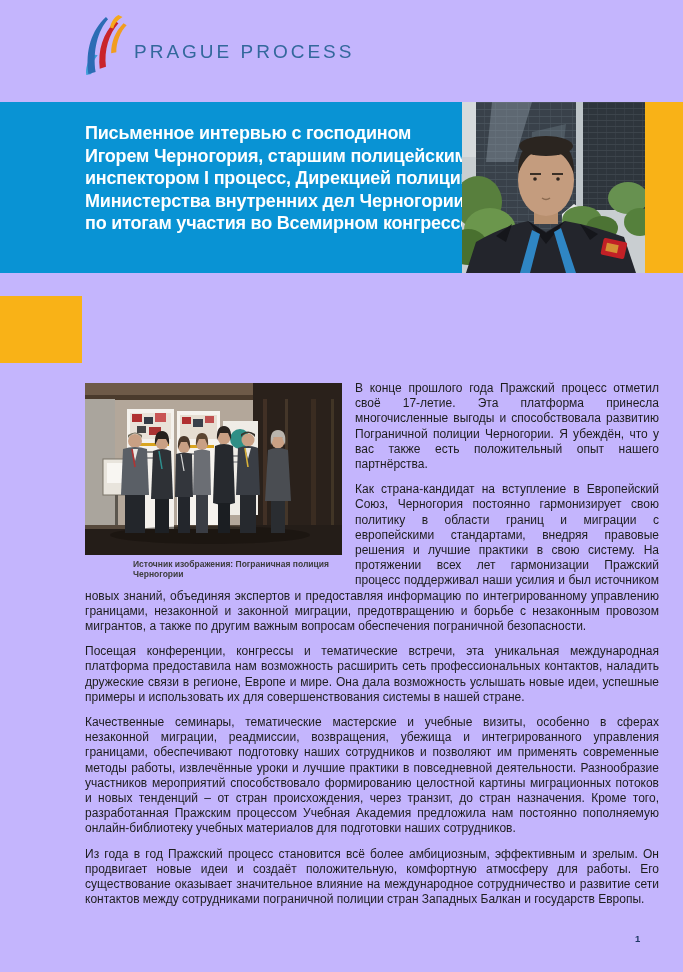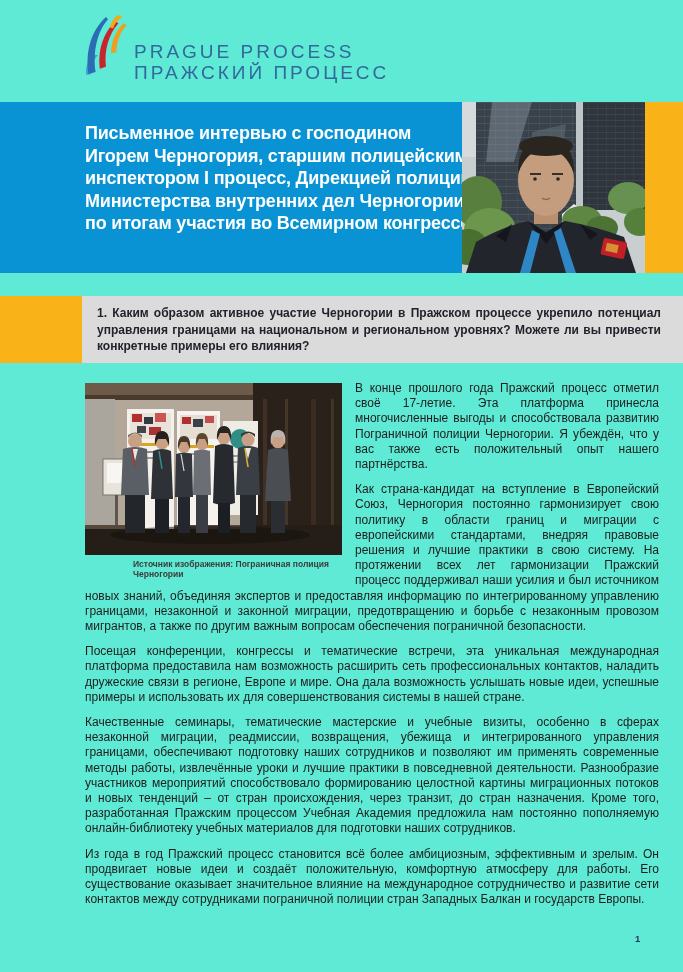--- a/index.html
+++ b/index.html
@@ -1,18 +1,18 @@
 <!DOCTYPE html>
 <html style="--accent_blue: #0993d4; --accent_yellow: #f9b217; --band_gray: #dbdbdb; --logo_blue: #33689c; --navy: #1f3864; --question_text: #22222c; --body_text: #1d1d1d;"><head>
 <meta charset="utf-8">
 <style>
   html,body{margin:0;padding:0;background:#888;}
   .page{
     position:relative;width:683px;height:972px;margin:0 auto;
-    background:#5eead4;overflow:hidden;
+    background:#c4b5fd;overflow:hidden;
     font-family:"Liberation Sans","DejaVu Sans",sans-serif;
   }
   
   .logo-swoosh{position:absolute;left:84px;top:15px;}
   .logo-text{position:absolute;left:134px;top:41px;color:var(--logo_blue,#33689c);}
   .logo-line{display:block;font-size:19px;line-height:21px;letter-spacing:3px;font-weight:normal;}
   
   .hero{position:absolute;left:0;top:102px;width:683px;height:171px;display:flex;}
   .hero-band{width:462px;height:171px;background:var(--accent_blue,#0993d4);box-sizing:border-box;padding:20px 0 0 85px;}
   .hero-title{margin:0;color:#ffffff;font-weight:bold;font-size:18px;line-height:22.6px;letter-spacing:-0.2px;}
@@ -43,21 +43,20 @@
     <svg width="46" height="60" viewBox="0 0 44 58" aria-hidden="true">
       <path d="M8,38 C3,45 1,52 2,58 L7,57 C6,51 8,45 13,39 Z" fill="#3f9fd8"></path>
       <path d="M21,2 C7,15 1,34 4,57 L11,55 C8,35 13,15 23,4 Z" fill="#2c6cb4"></path>
       <path d="M30,6 C18,18 13,34 15,52 L21,50 C19,34 24,18 33,8 Z" fill="#c9242b"></path>
       <path d="M38,8 C30,16 26,26 26,37 L31,36 C31,26 35,16 41,10 Z" fill="#f19d1f"></path>
       <path d="M33,0 C29,2 26,7 25,12 L28,13 C29,9 32,5 37,2 Z" fill="#f5a81c"></path>
     </svg>
   </div>
   <div class="logo-text">
     <span class="logo-line">PRAGUE PROCESS</span>
-    <span class="logo-line">ПРАЖСКИЙ ПРОЦЕСС</span>
   </div>
 
   <div class="hero">
     <div class="hero-band">
       <h1 class="hero-title">
         <span>Письменное интервью с господином</span>
         <span>Игорем Черногория, старшим полицейским</span>
         <span>инспектором I процесс, Дирекцией полиции</span>
         <span>Министерства внутренних дел Черногории,</span>
         <span>по итогам участия во Всемирном конгрессе</span>
@@ -115,23 +114,20 @@
           <path d="M118,122 L136,132 L128,138 Z" fill="#15161b"></path>
           <path d="M50,122 L34,134 L44,140 Z" fill="#15161b"></path>
         </g>
       </svg>
     </div>
     <div class="hero-bar"></div>
   </div>
 
   <div class="question-band">
     <div class="question-accent"></div>
-    <div class="question-body">
-      <div class="question-text">1. Каким образом активное участие Черногории в Пражском процессе укрепило потенциал управления границами на национальном и региональном уровнях? Можете ли вы привести конкретные примеры его влияния?</div>
-    </div>
   </div>
 
   <div class="content">
     <figure class="figure" style="margin-left:0">
       <svg width="257" height="172" viewBox="0 0 257 172">
         <g>
           <rect width="257" height="172" fill="#b3a79a"></rect>
           <rect x="0" y="0" width="257" height="16" fill="#6e5a48"></rect>
           <rect x="0" y="12" width="257" height="5" fill="#4a3a2c"></rect>
           <rect x="168" y="0" width="89" height="172" fill="#2a211b"></rect>

